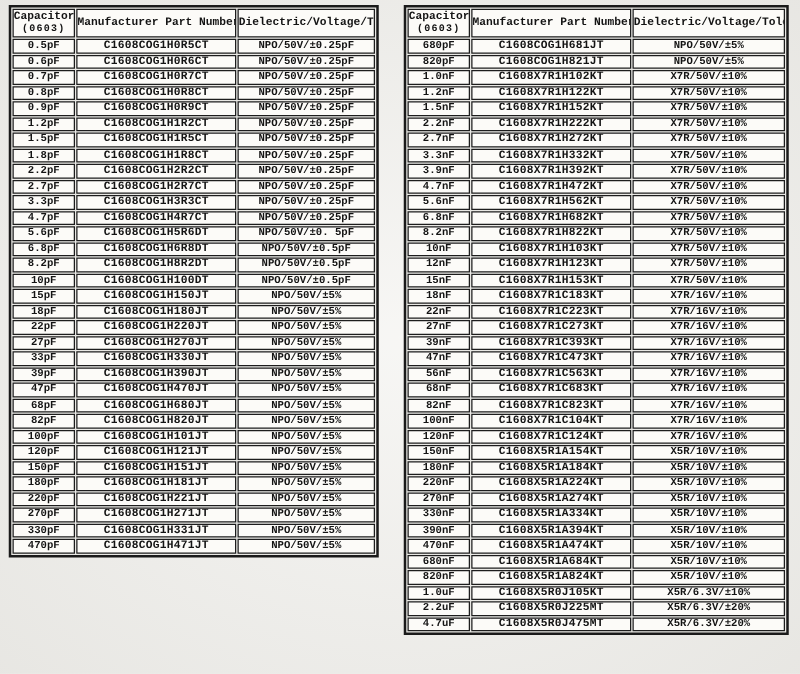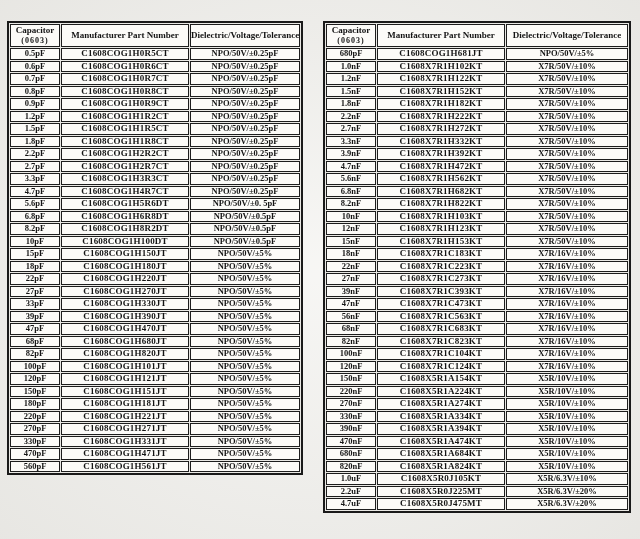--- a/index.html
+++ b/index.html
@@ -12,26 +12,27 @@
   }
   .page {
     position: absolute;
     inset: 0;
     background:
       radial-gradient(ellipse at 50% 50%, rgba(255,255,255,0.5), rgba(0,0,0,0.03)),
       #efeeea;
   }
   table.cap-table {
     position: absolute;
-    top: 21px;
+    top: 4px;
     border-collapse: separate;
     border-spacing: 1px;
     border: 2px solid #1a1a1a;
     background: #e9e8e4;
     table-layout: fixed;
+    font-family: Liberation Mono, monospace;
   }
   #table-left  { left: 7px;   width: 296px; }
   #table-right { left: 323px; width: 308px; }
 
   .cap-table th, .cap-table td {
     border: 1px solid #1d1d1d;
     background: #fcfbf8;
     color: #141414;
     text-align: center;
     vertical-align: middle;
@@ -280,25 +281,20 @@
     <td class="spec-cell">NPO/50V/±5%</td>
   </tr>
 
 
   <tr>
     <td class="cap-cell">470pF</td>
     <td class="part-cell">C1608COG1H471JT</td>
     <td class="spec-cell">NPO/50V/±5%</td>
   </tr>
 
-  <tr>
-    <td class="cap-cell">560pF</td>
-    <td class="part-cell">C1608COG1H561JT</td>
-    <td class="spec-cell">NPO/50V/±5%</td>
-  </tr>
 </tbody>
   </table>
 
   <table class="cap-table" id="table-right">
     <colgroup>
       <col class="c-cap">
         <col class="c-part">
         <col class="c-spec">
     </colgroup>
     <thead>
@@ -311,44 +307,44 @@
         <th>Dielectric/Voltage/Tolerance</th>
       </tr>
     </thead>
     <tbody>
   <tr>
     <td class="cap-cell">680pF</td>
     <td class="part-cell">C1608COG1H681JT</td>
     <td class="spec-cell">NPO/50V/±5%</td>
   </tr>
 
+  <tr>
+    <td class="cap-cell">820pF</td>
+    <td class="part-cell">C1608COG1H821JT</td>
+    <td class="spec-cell">NPO/50V/±5%</td>
+  </tr>
 
   <tr>
     <td class="cap-cell">1.0nF</td>
     <td class="part-cell">C1608X7R1H102KT</td>
     <td class="spec-cell">X7R/50V/±10%</td>
   </tr>
 
   <tr>
     <td class="cap-cell">1.2nF</td>
     <td class="part-cell">C1608X7R1H122KT</td>
     <td class="spec-cell">X7R/50V/±10%</td>
   </tr>
 
   <tr>
     <td class="cap-cell">1.5nF</td>
     <td class="part-cell">C1608X7R1H152KT</td>
     <td class="spec-cell">X7R/50V/±10%</td>
   </tr>
 
-  <tr>
-    <td class="cap-cell">1.8nF</td>
-    <td class="part-cell">C1608X7R1H182KT</td>
-    <td class="spec-cell">X7R/50V/±10%</td>
-  </tr>
 
   <tr>
     <td class="cap-cell">2.2nF</td>
     <td class="part-cell">C1608X7R1H222KT</td>
     <td class="spec-cell">X7R/50V/±10%</td>
   </tr>
 
   <tr>
     <td class="cap-cell">2.7nF</td>
     <td class="part-cell">C1608X7R1H272KT</td>
@@ -469,20 +465,25 @@
     <td class="part-cell">C1608X7R1C124KT</td>
     <td class="spec-cell">X7R/16V/±10%</td>
   </tr>
 
   <tr>
     <td class="cap-cell">150nF</td>
     <td class="part-cell">C1608X5R1A154KT</td>
     <td class="spec-cell">X5R/10V/±10%</td>
   </tr>
 
+  <tr>
+    <td class="cap-cell">180nF</td>
+    <td class="part-cell">C1608X5R1A184KT</td>
+    <td class="spec-cell">X5R/10V/±10%</td>
+  </tr>
 
   <tr>
     <td class="cap-cell">220nF</td>
     <td class="part-cell">C1608X5R1A224KT</td>
     <td class="spec-cell">X5R/10V/±10%</td>
   </tr>
 
   <tr>
     <td class="cap-cell">270nF</td>
     <td class="part-cell">C1608X5R1A274KT</td>

